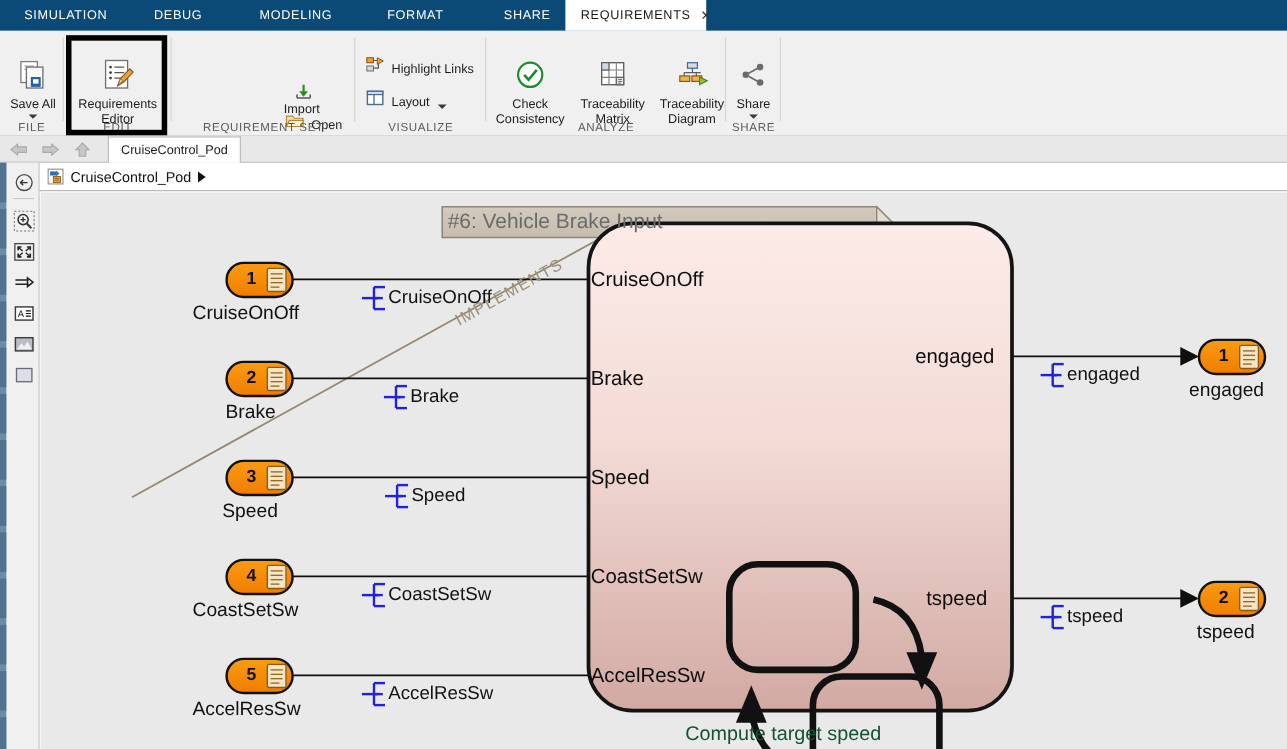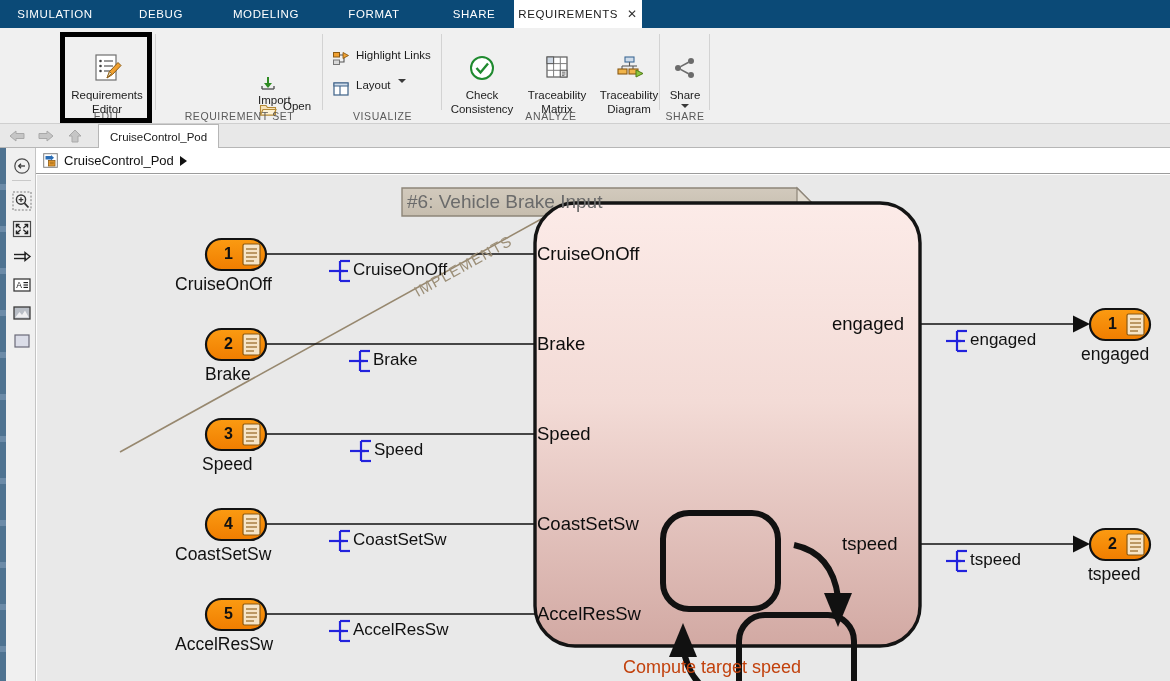--- a/index.html
+++ b/index.html
@@ -12,21 +12,21 @@
 
   
   #app { position: relative; width: 1170px; height: 681px; }
 
   .tabbar {
     position: absolute; left: 0; top: 0; width: 1170px; height: 28px;
     background: #0b4a77;
   }
   .tabbar .tab {
     position: absolute; top: 0; height: 28px;
-    display: flex; align-items: center; justify-content: center;
+    display: flex; align-items: center; justify-content: flex-start;
     color: #ffffff; font-size: 11.5px; letter-spacing: 0.6px;
     padding: 0 14px; cursor: default; white-space: nowrap;
   }
   .tabbar .tab.active {
     background: #ffffff; color: #1a1a1a; font-weight: normal;
   }
   .tabbar .tab .tabclose {
     margin-left: 9px; font-size: 12px; line-height: 1; color: #333;
   }
 
@@ -56,21 +56,21 @@
     font-size: 11.5px; color: #1c1c1c; text-align: center; line-height: 14px;
     margin-top: 2px; white-space: nowrap;
   }
   .bigbtn .caret {
     width: 0; height: 0; margin-top: 2px;
     border-left: 4px solid transparent; border-right: 4px solid transparent;
     border-top: 4px solid #3a3a3a;
   }
 
   .smallbtn {
-    position: absolute; display: flex; align-items: flex-start; cursor: default;
+    position: absolute; display: flex; align-items: flex-end; cursor: default;
   }
   .smallbtn .ic { width: 20px; height: 20px; display:flex; align-items:center; justify-content:center; margin-right: 5px; }
   .smallbtn .lb { font-size: 11.5px; color: #1c1c1c; white-space: nowrap; }
   .smallbtn .caret {
     width: 0; height: 0; margin-left: 7px;
     border-left: 4px solid transparent; border-right: 4px solid transparent;
     border-top: 4px solid #3a3a3a;
   }
 
   .highlight-box {
@@ -140,21 +140,21 @@
   }
 
   svg.diagram { position: absolute; left: 0; top: 0; }
 
   
   .cv { position: absolute; white-space: nowrap; }
   .port-under-label { font-size: 18.5px; color: #0d0d0d; }
   .sig-label { font-size: 17px; color: #111; }
   .inport-name { font-size: 17.5px; color: #111; }
   .outport-name { font-size: 17.5px; color: #111; }
-  .block-caption { font-size: 18px; color: #c2410c; }
+  .block-caption { font-size: 18px; color: #14532d; }
   .req-note-text { font-size: 19px; color: #6b6b6b; }
   .implements-text {
     font-size: 15px; color: #9c8f78; letter-spacing: 1.2px;
   }
   .portnum { font-size: 16px; font-weight: bold; color: #111; }
 </style>
 </head>
 <body>
 
 <div id="app">
@@ -177,20 +177,38 @@
     </div>
     <div class="tab active" style="left:514px;width:128px;">
       <span>REQUIREMENTS</span>
       <span class="tabclose">✕</span>
     </div>
   </div>
 
   <div class="ribbon">
     <div class="ribbon-inner">
 
+      <div class="rgroup" style="left:0px;width:58px;">
+        <div class="bigbtn" style="left:4px;top:22px;width:52px;">
+          <div class="ic">
+            <svg width="30" height="30" viewBox="0 0 30 30">
+              <rect x="4" y="3" width="15" height="19" fill="#fff" stroke="#7d7d7d" stroke-width="1.2"></rect>
+              <line x1="7" y1="7" x2="16" y2="7" stroke="#9a9a9a" stroke-width="1"></line>
+              <line x1="7" y1="10" x2="16" y2="10" stroke="#9a9a9a" stroke-width="1"></line>
+              <rect x="9" y="8" width="15" height="19" fill="#fafafa" stroke="#6f6f6f" stroke-width="1.2"></rect>
+              <rect x="13" y="17" width="9" height="9" fill="#2a63a5"></rect>
+              <rect x="15" y="19" width="5" height="4" fill="#fff"></rect>
+            </svg>
+          </div>
+          <div class="lb">Save All</div>
+          <div class="caret"></div>
+        </div>
+        <div class="glabel">FILE</div>
+        <div class="gsep"></div>
+      </div>
 
       <div class="rgroup" style="left:58px;width:98px;">
         <div class="bigbtn" style="left:5px;top:22px;width:88px;">
           <div class="ic">
             <svg width="32" height="32" viewBox="0 0 32 32">
               <rect x="5" y="3" width="20" height="25" fill="#fff" stroke="#6f6f6f" stroke-width="1.2"></rect>
               <circle cx="9.5" cy="9" r="1.3" fill="#444"></circle>
               <circle cx="9.5" cy="14" r="1.3" fill="#444"></circle>
               <circle cx="9.5" cy="19" r="1.3" fill="#444"></circle>
               <line x1="13" y1="9" x2="22" y2="9" stroke="#555" stroke-width="1.2"></line>

